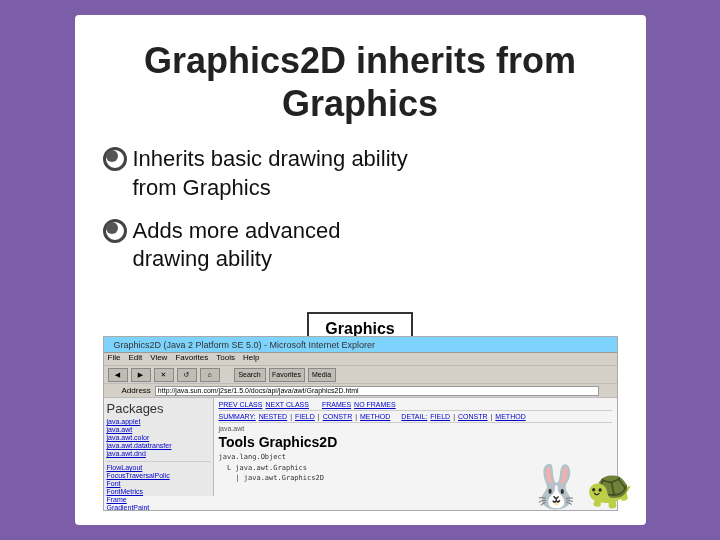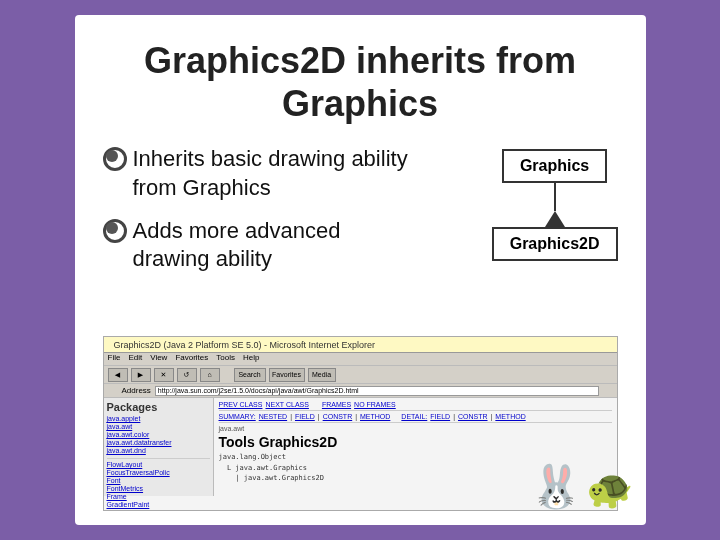--- a/index.html
+++ b/index.html
@@ -25,20 +25,21 @@
       text-align: center;
       font-size: 36px;
       font-weight: bold;
       color: #222;
       margin-bottom: 20px;
       line-height: 1.2;
     }
     .content-area {
       display: flex;
       gap: 20px;
+      flex-direction: column;
     }
     .bullets {
       flex: 1;
     }
     .bullet-item {
       display: flex;
       align-items: flex-start;
       gap: 8px;
       margin-bottom: 14px;
     }
@@ -106,21 +107,21 @@
       position: absolute;
       bottom: 14px;
       left: 28px;
       right: 28px;
       height: 175px;
       border: 1px solid #aaa;
       background: #f4f4f4;
       overflow: hidden;
     }
     .browser-titlebar {
-      background: #fef9c3;
+      background: #7dd3fc;
       height: 16px;
       display: flex;
       align-items: center;
       padding: 0 4px;
       font-size: 9px;
       color: #333;
       border-bottom: 1px solid #999;
     }
     .browser-titlebar-dots {
       display: flex;
@@ -179,22 +180,22 @@
       height: calc(100% - 75px);
     }
     .sidebar-panel {
       width: 110px;
       background: #e8e8e8;
       border-right: 1px solid #bbb;
       padding: 3px;
       font-size: 7px;
     }
     .sidebar-title {
-      font-weight: bold;
-      font-size: 11px;
+      font-weight: normal;
+      font-size: 13px;
       margin-bottom: 2px;
       color: #333;
     }
     .sidebar-link {
       color: #0000cc;
       display: block;
       text-decoration: underline;
       margin-bottom: 1px;
       font-size: 7px;
       cursor: pointer;

